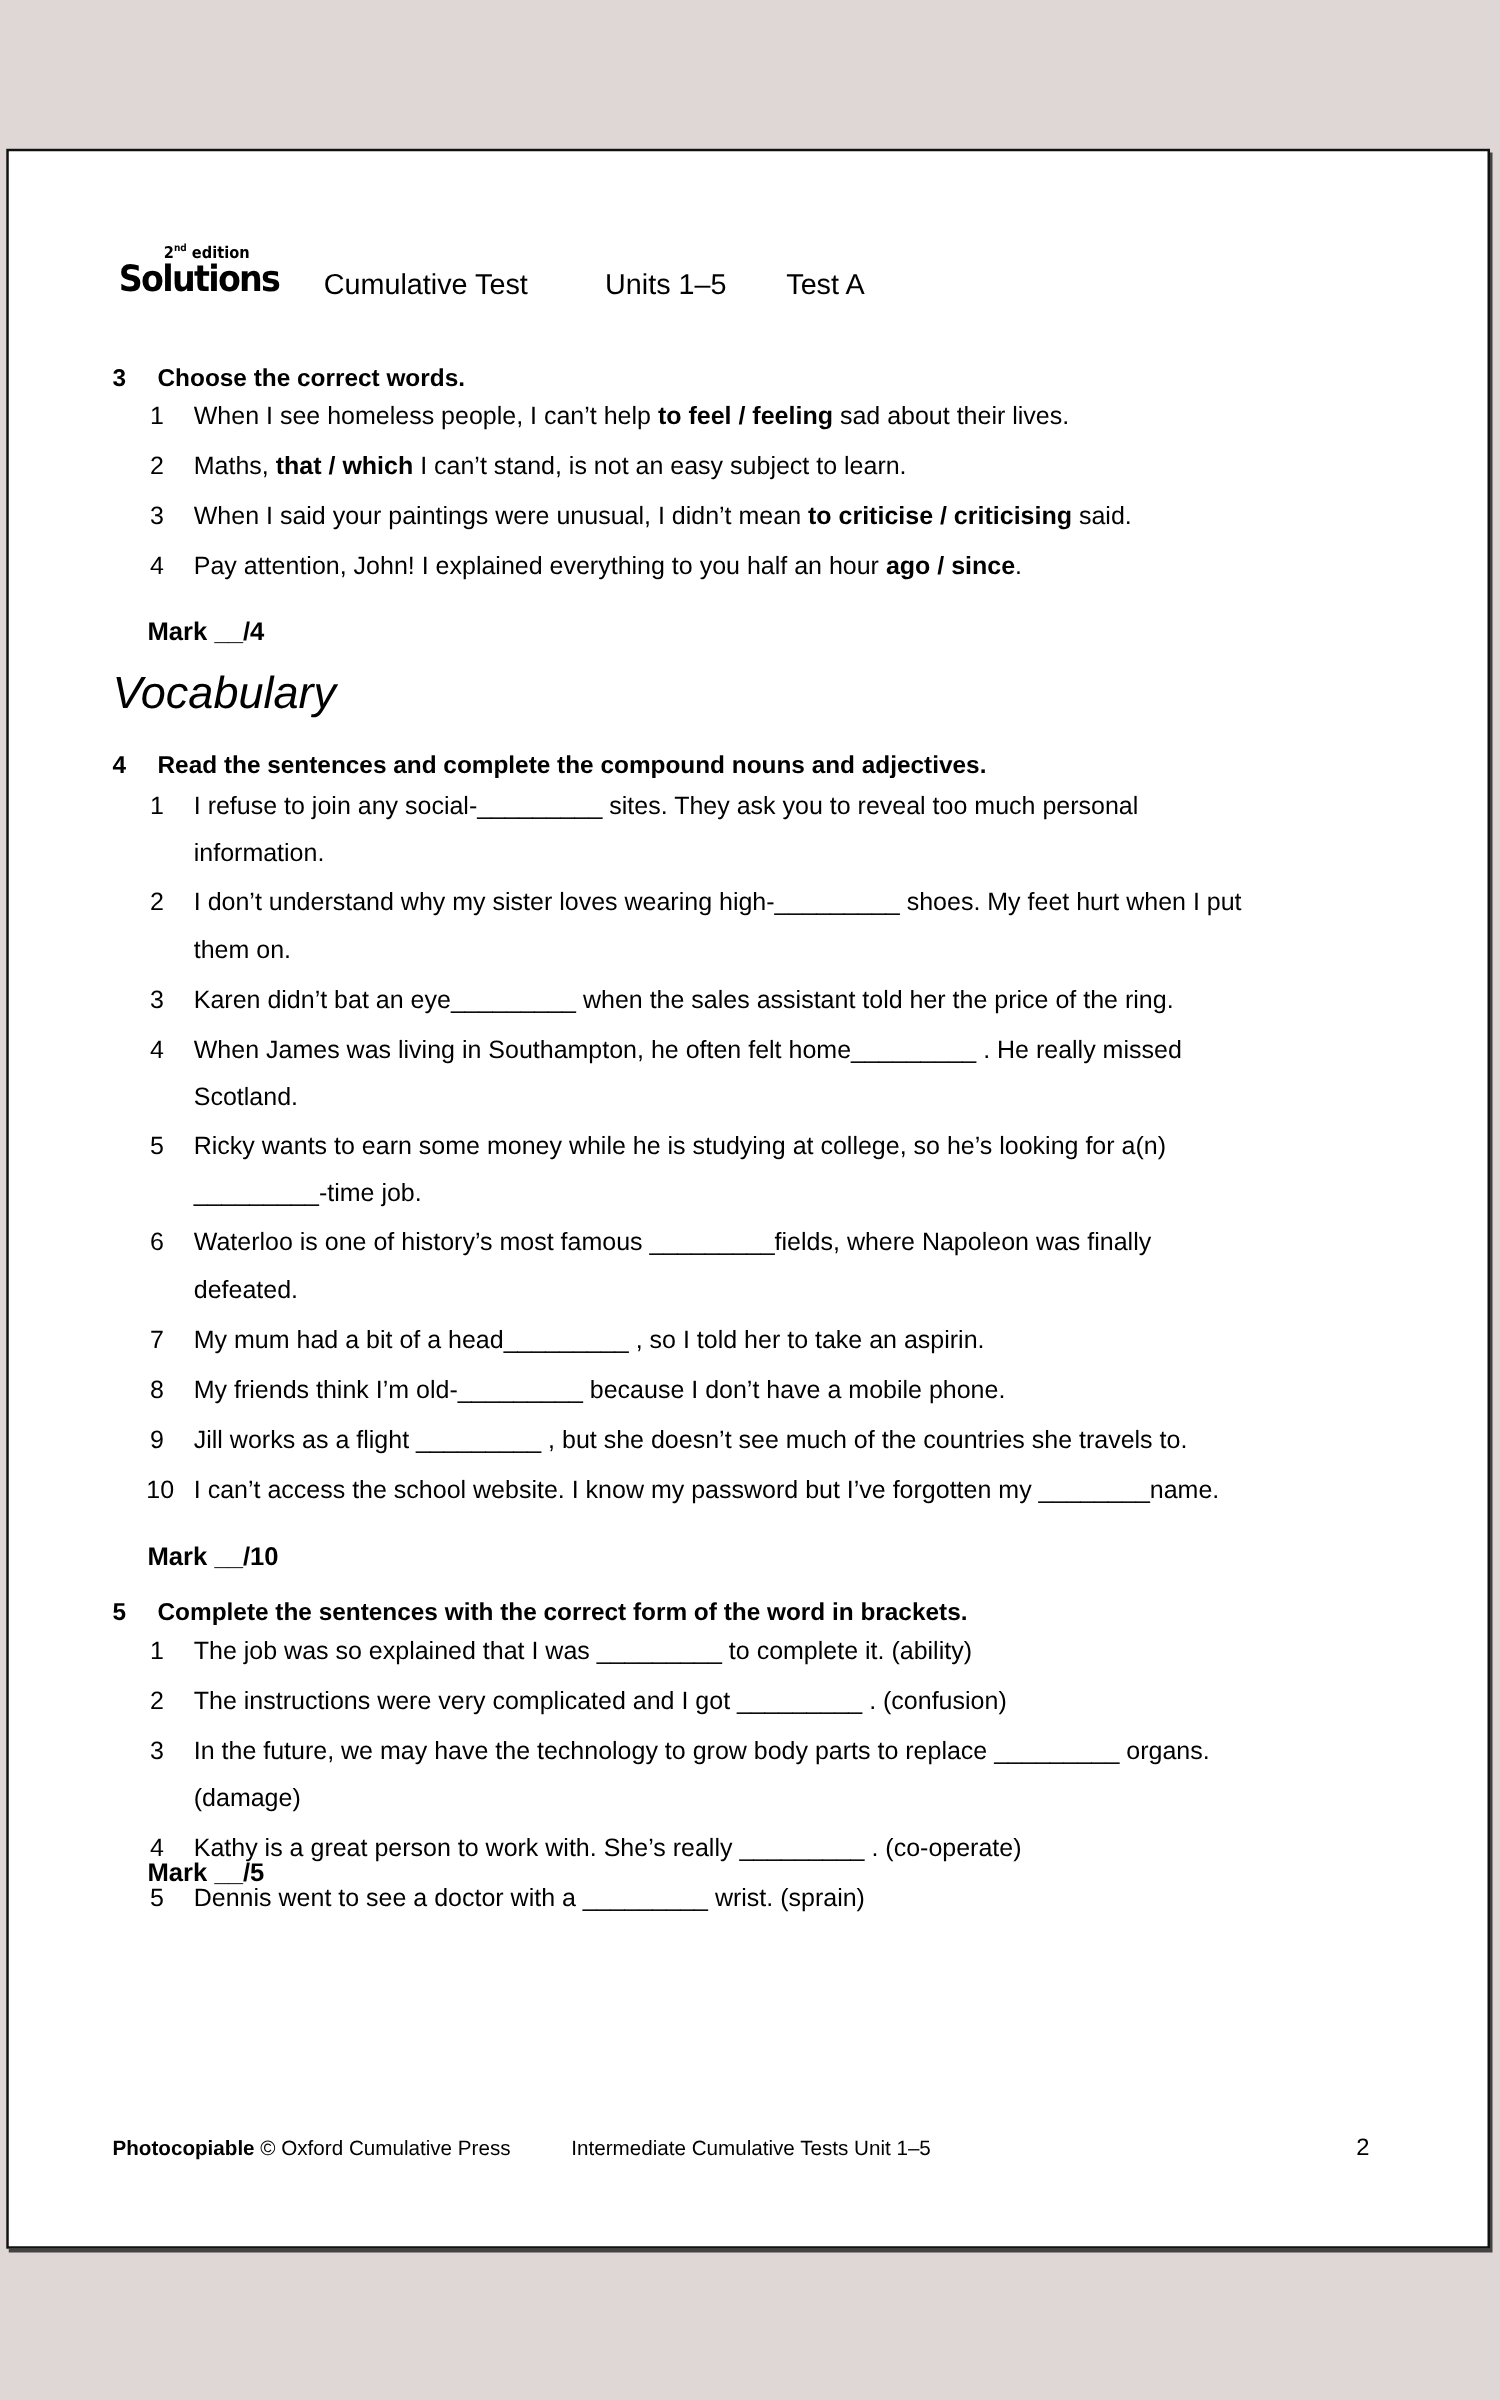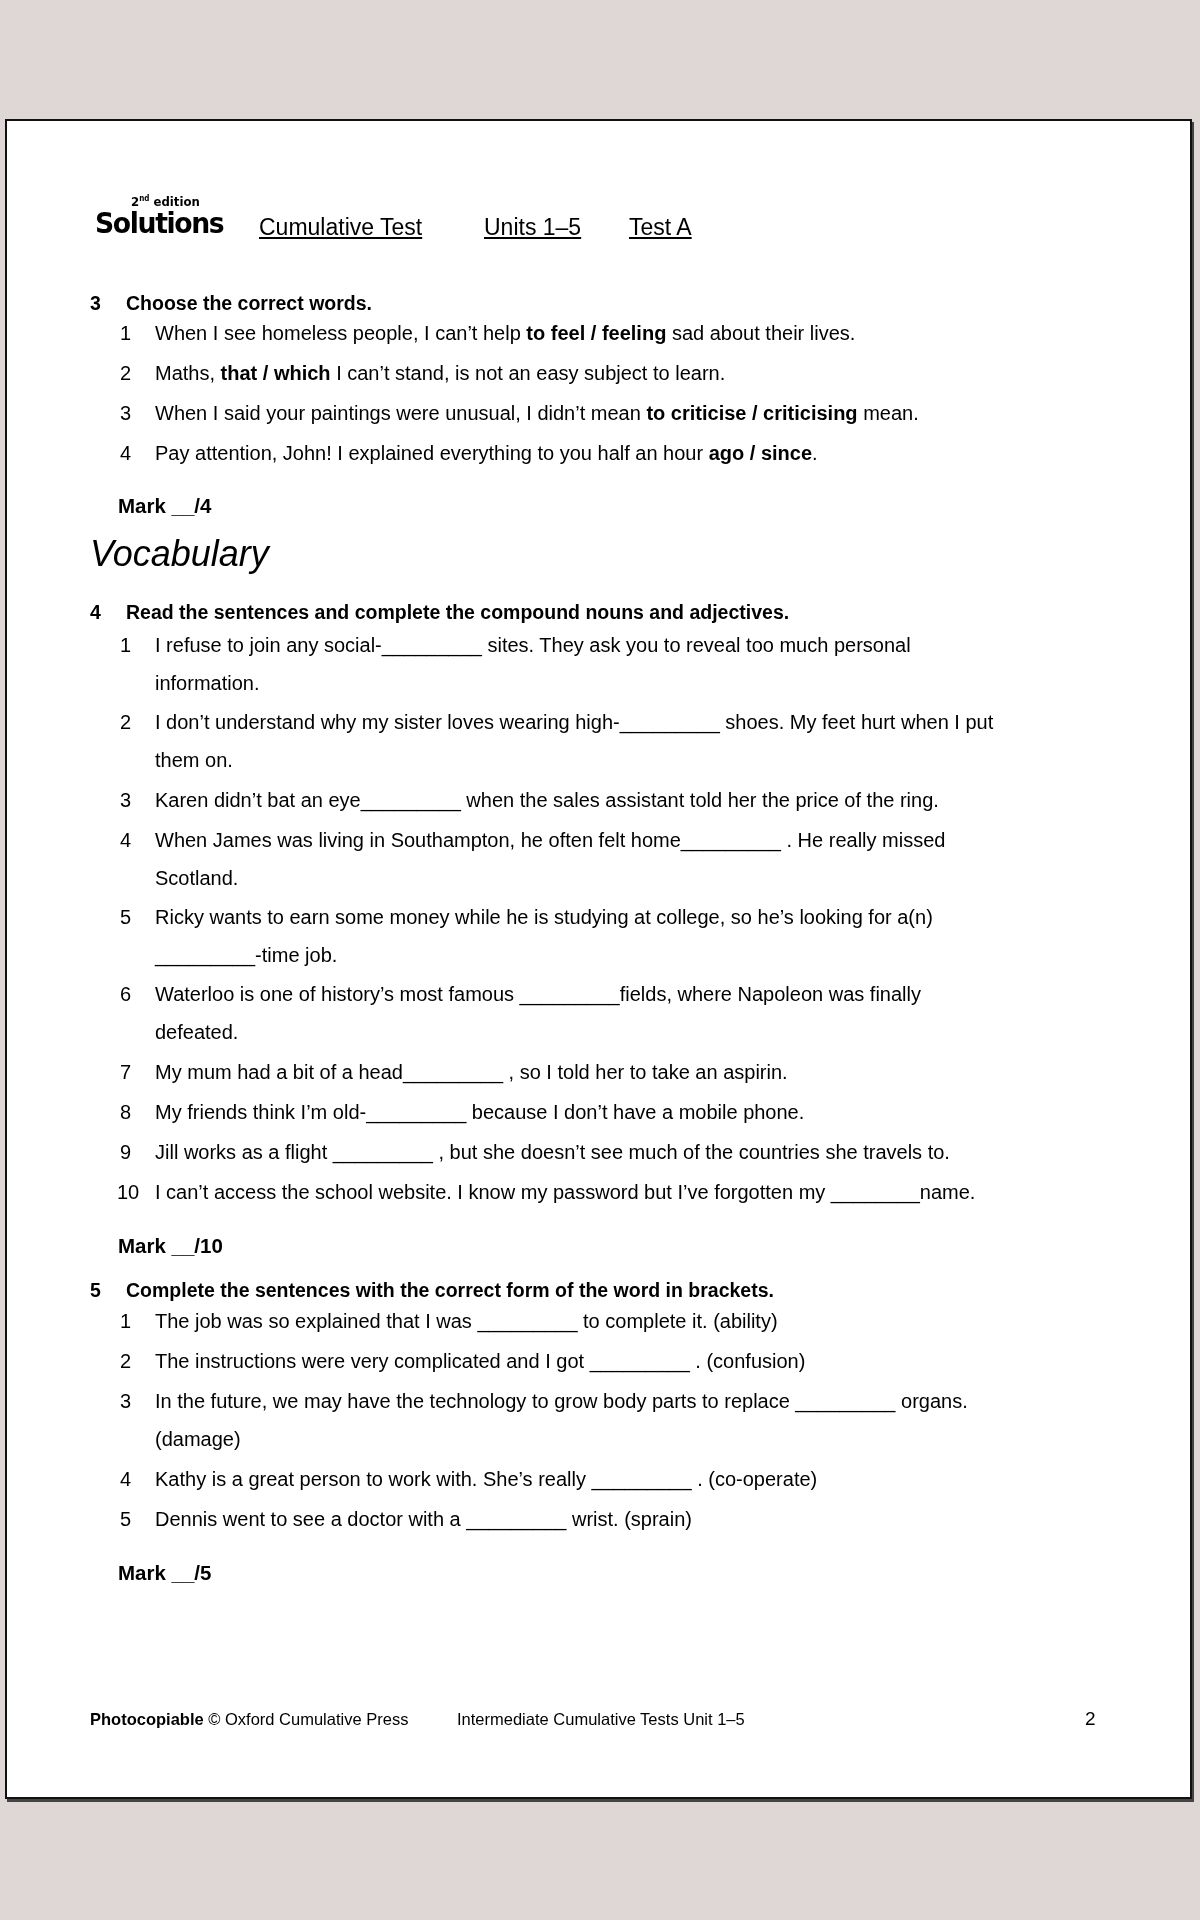--- a/index.html
+++ b/index.html
@@ -25,21 +25,21 @@
     font-size: 13px; font-weight: bold; letter-spacing: 0px;
     transform: scaleX(0.9); transform-origin: left;
   }
   .logo-edition sup { font-size: 8px; vertical-align: 5px; }
   .logo-main {
     left: 95px; top: 206px;
     font-family: "DejaVu Sans", sans-serif;
     font-size: 29px; font-weight: bold; letter-spacing: -1.5px;
     transform: scaleX(0.92); transform-origin: left;
   }
-  .title { top: 214px; font-size: 23px; text-decoration: underline; }
+  .title { top: 214px; font-size: 23px; }
   .qhead { font-size: 19.5px; font-weight: bold; }
   .qnum { left: 90px; }
   .qtext { left: 126px; text-align: center; }
   .item { font-size: 20px; }
   .inum { left: 120px; }
   .inum2 { left: 117px; }
   .itxt { left: 155px; text-align: center; }
   .mark { left: 118px; font-size: 20.5px; font-weight: bold; }
   .section-title { left: 90px; font-size: 36px; font-style: italic; }
   b { font-weight: bold; }
@@ -59,21 +59,21 @@
 <div class="abs qhead qnum" style="top:292px">3</div>
 <div class="abs qhead qtext" style="top:292px">Choose the correct words.</div>
 
 <div class="abs item inum" style="top:322px">1</div>
 <div class="abs item itxt" style="top:322px"><span>When I see homeless people, I can’t help </span><b>to feel / feeling</b><span> sad about their lives.</span></div>
 
 <div class="abs item inum" style="top:362px">2</div>
 <div class="abs item itxt" style="top:362px"><span>Maths, </span><b>that / which</b><span> I can’t stand, is not an easy subject to learn.</span></div>
 
 <div class="abs item inum" style="top:402px">3</div>
-<div class="abs item itxt" style="top:402px"><span>When I said your paintings were unusual, I didn’t mean </span><b>to criticise / criticising</b><span> mean.</span></div>
+<div class="abs item itxt" style="top:402px"><span>When I said your paintings were unusual, I didn’t mean </span><b>to criticise / criticising</b><span> said.</span></div>
 
 <div class="abs item inum" style="top:442px">4</div>
 <div class="abs item itxt" style="top:442px"><span>Pay attention, John! I explained everything to you half an hour </span><b>ago / since</b><span>.</span></div>
 
 <div class="abs mark" style="top:494px">Mark __/4</div>
 
 <div class="abs section-title" style="top:533px">Vocabulary</div>
 
 <div class="abs qhead qnum" style="top:601px">4</div>
 <div class="abs qhead qtext" style="top:601px">Read the sentences and complete the compound nouns and adjectives.</div>
@@ -127,17 +127,17 @@
 <div class="abs item inum" style="top:1390px">3</div>
 <div class="abs item itxt" style="top:1390px">In the future, we may have the technology to grow body parts to replace _________ organs.</div>
 <div class="abs item itxt" style="top:1428px">(damage)</div>
 
 <div class="abs item inum" style="top:1468px">4</div>
 <div class="abs item itxt" style="top:1468px">Kathy is a great person to work with. She’s really _________ . (co-operate)</div>
 
 <div class="abs item inum" style="top:1508px">5</div>
 <div class="abs item itxt" style="top:1508px">Dennis went to see a doctor with a _________ wrist. (sprain)</div>
 
-<div class="abs mark" style="top:1561px">Mark __/5</div>
+<div class="abs mark" style="top:1487px">Mark __/5</div>
 
 <div class="abs footer" style="left:90px"><b>Photocopiable</b> <span>© Oxford Cumulative Press</span></div>
 <div class="abs footer" style="left:457px">Intermediate Cumulative Tests Unit 1–5</div>
 <div class="abs footer" style="left:1085px; font-size:19px; top:1708px">2</div>
 
 </body></html>

